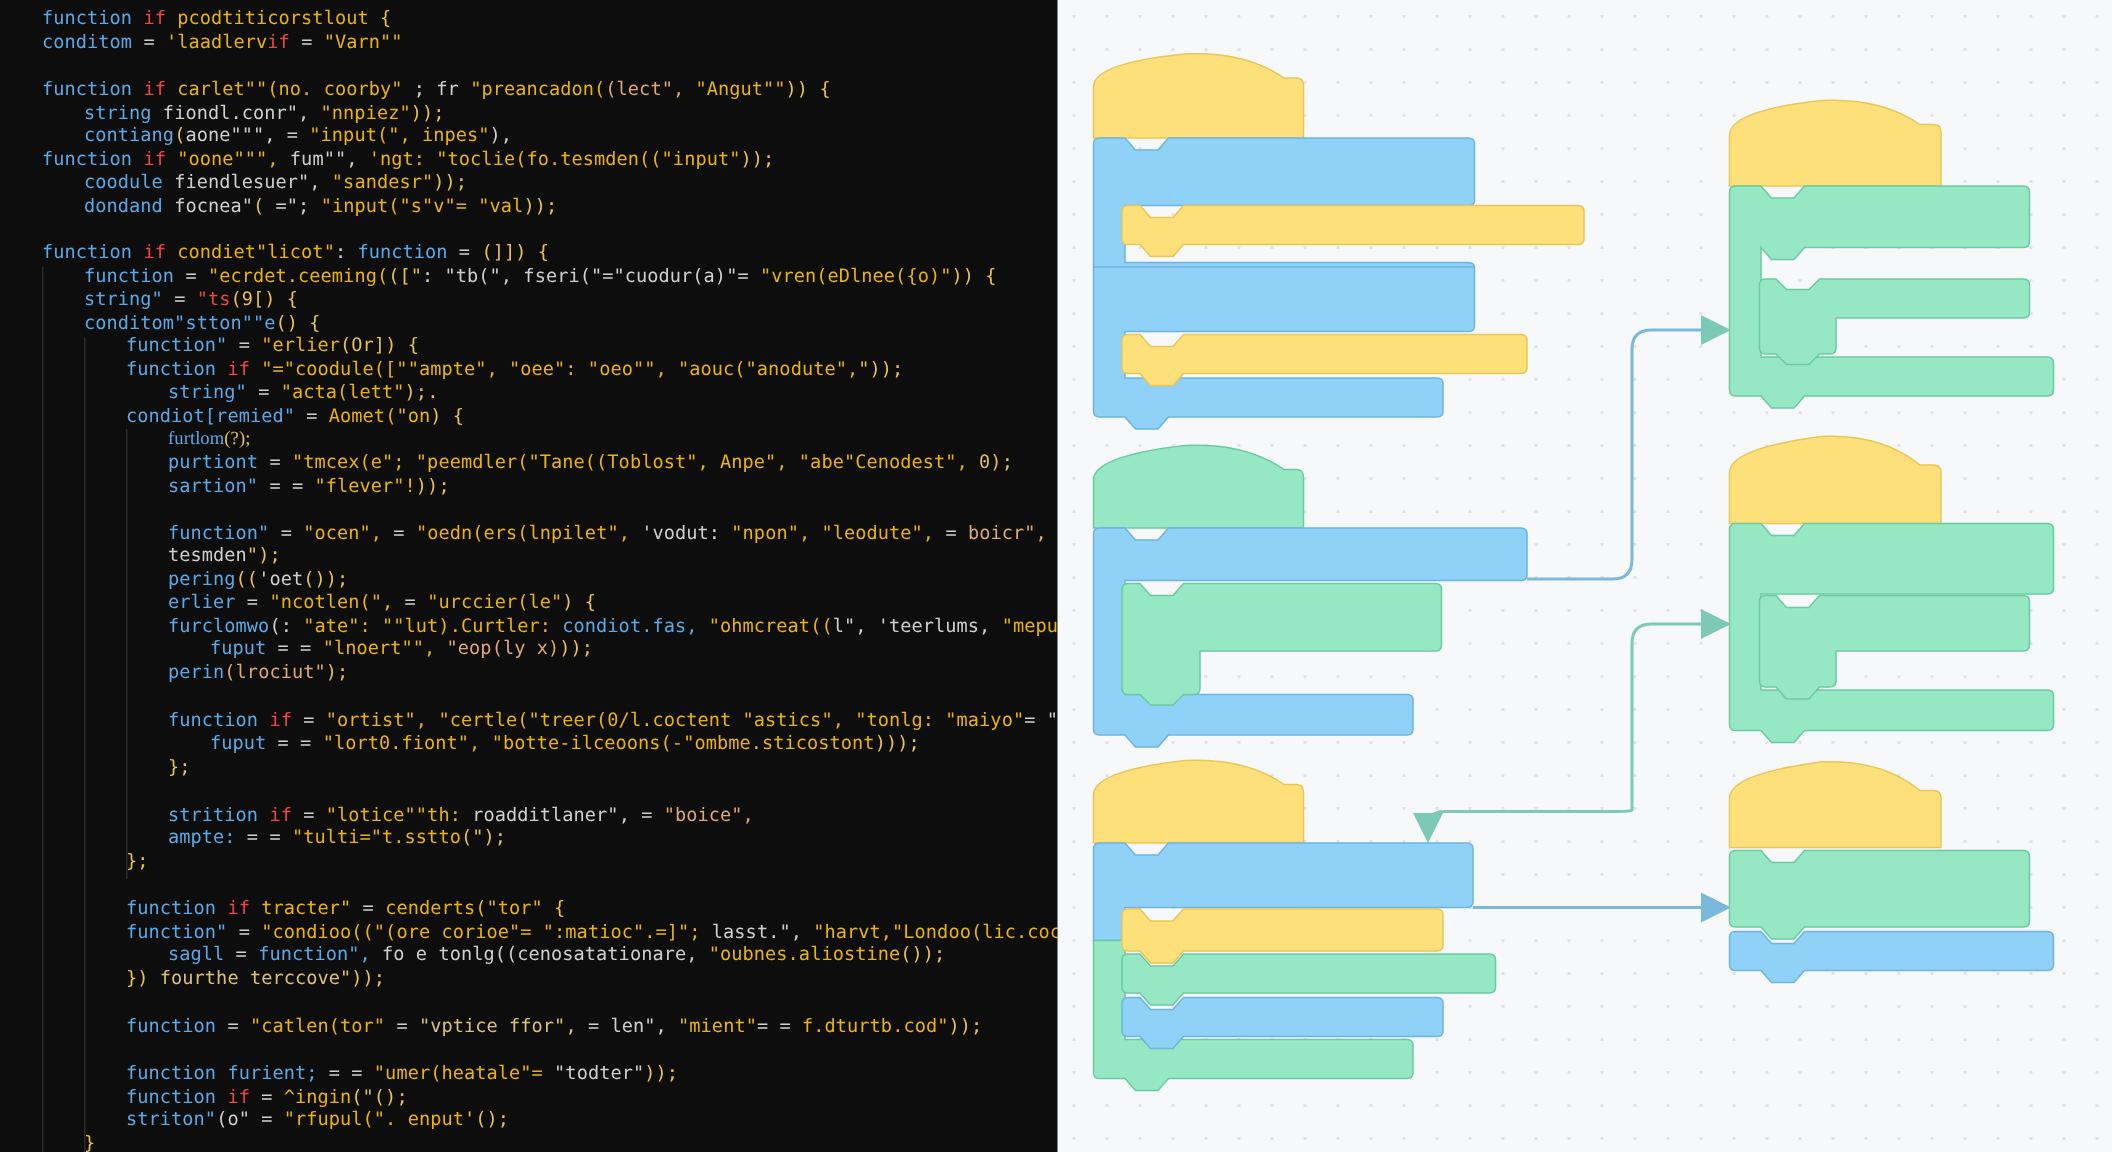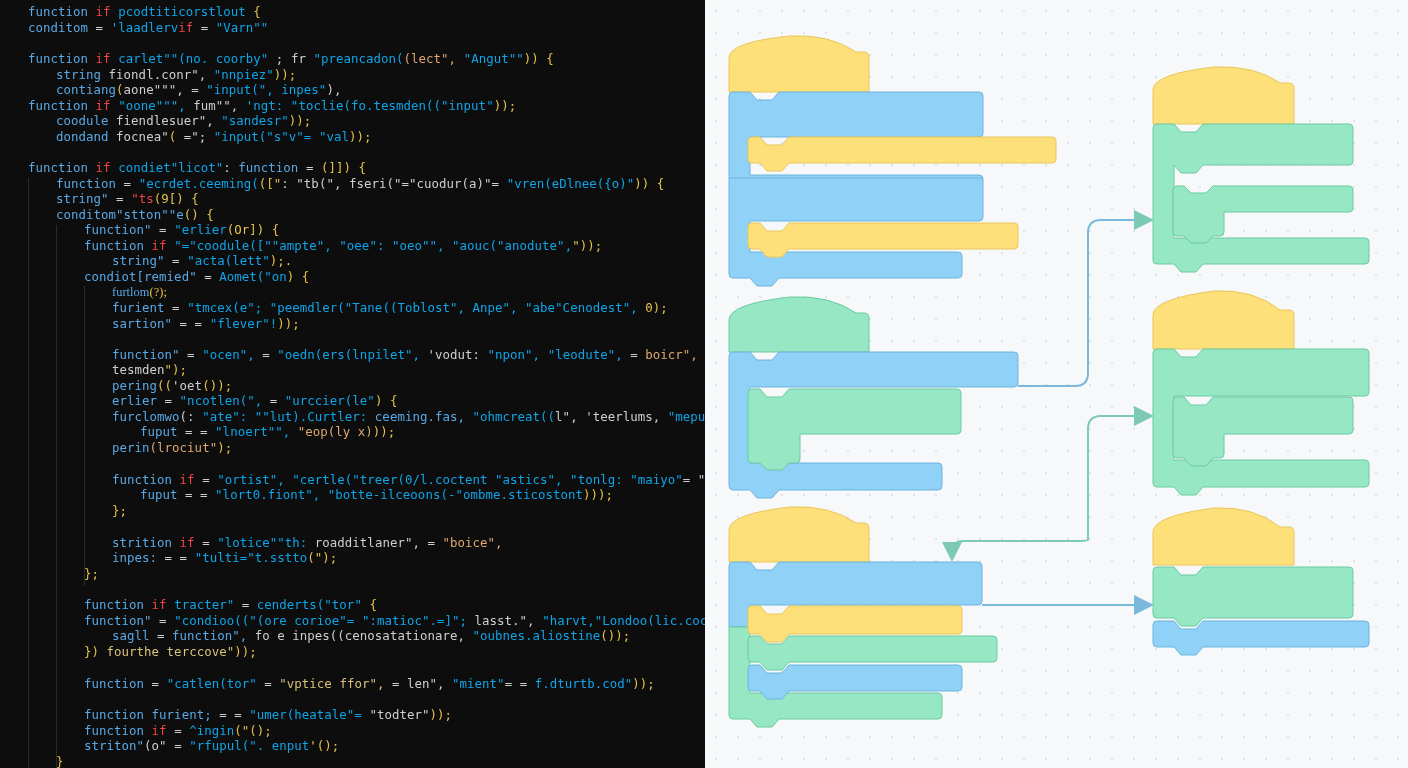--- a/index.html
+++ b/index.html
@@ -1,20 +1,20 @@
 <!DOCTYPE html>
 <html><head>
 <meta charset="utf-8">
 <style>
   html, body { margin:0; padding:0; }
   body { width:1408px; height:768px; overflow:hidden; position:relative; background:#0e0e0e; font-family:"DejaVu Sans Mono", monospace; }
   .code-pane { position:absolute; left:0; top:0; width:705px; height:768px; background:#0d0d0d; overflow:hidden; }
   .guide { position:absolute; width:1px; background:#2a2a2a; }
   .code-line { position:absolute; left:0; white-space:pre; font-size:12.4px; line-height:15.6px; letter-spacing:0.05px; }
-  .k { color:#5aa9e6;text-align:right; } .r { color:#ef4444; } .s { color:#0ea5e9; } .p { color:#d8c27a; }
+  .k { color:#5aa9e6;text-align:right; } .r { color:#ef4444; } .s { color:#eab308; } .p { color:#d8c27a; }
   .t { color:#cfcfcf; } .y { color:#e8c24a; } .o { color:#e0a870; }
   .blocks-pane { position:absolute; left:705px; top:0; width:703px; height:768px; background:#f6f8fa;
     background-image: radial-gradient(#dfe4ea 1px, transparent 1.2px); background-size:22px 22px; }
   svg.canvas { position:absolute; left:0; top:0; }
 </style>
 </head>
 <body>
 
 <div class="code-pane">
   <div class="guide" style="left:28px;top:178px;height:590px;"></div>
@@ -31,38 +31,38 @@
       <div class="code-line" style="top: 129px; left: 56px;"><span class="k">dondand </span><span class="t">focnea"</span><span class="y">( </span><span class="t">="; </span><span class="s">"input("s"v"= "val</span><span class="y">));</span></div>
       <div class="code-line" style="top: 160px; left: 28px;"><span class="k">function </span><span class="r">if </span><span class="s">condiet"licot"</span><span class="t">: </span><span class="k">function </span><span class="t">= </span><span class="y">(]]) {</span></div>
       <div class="code-line" style="top: 176px; left: 56px;"><span class="k">function </span><span class="t">= </span><span class="s">"ecrdet.ceeming(</span><span class="y">(["</span><span class="t">: "tb(", fseri("="cuodur(a)"= </span><span class="s">"vren(eDlnee({o)"</span><span class="y">)) {</span></div>
       <div class="code-line" style="top: 191px; left: 56px;"><span class="k">string" </span><span class="t">= </span><span class="r">"ts</span><span class="y">(9[) {</span></div>
       <div class="code-line" style="top: 207px; left: 56px;"><span class="k">conditom"stton""e</span><span class="y">() {</span></div>
       <div class="code-line" style="top: 222px; left: 84px;"><span class="k">function" </span><span class="t">= </span><span class="s">"erlier</span><span class="y">(Or]) {</span></div>
       <div class="code-line" style="top: 238px; left: 84px;"><span class="k">function </span><span class="r">if </span><span class="s">"="coodule([""ampte", "oee": "oeo"", "aouc("anodute",</span><span class="y">"));</span></div>
       <div class="code-line" style="top: 253px; left: 112px;"><span class="k">string" </span><span class="t">= </span><span class="s">"acta(lett"</span><span class="y">);.</span></div>
       <div class="code-line" style="top: 269px; left: 84px;"><span class="k">condiot[remied" </span><span class="t">= </span><span class="s">Aomet("on</span><span class="y">) {</span></div>
       <div class="code-line" style="top: 285px; left: 112px; font-family: Liberation Serif, serif;"><span class="k">furtlom</span><span class="y">(?);</span></div>
-      <div class="code-line" style="top: 300px; left: 112px;"><span class="k">furient </span><span class="t">= </span><span class="s">"tmcex(e"; </span><span class="s">"peemdler("Tane((Toblost", Anpe", "abe"Cenodest", </span><span class="y">0);</span></div>
+      <div class="code-line" style="top: 300px; left: 112px;"><span class="k">purtiont </span><span class="t">= </span><span class="s">"tmcex(e"; </span><span class="s">"peemdler("Tane((Toblost", Anpe", "abe"Cenodest", </span><span class="y">0);</span></div>
       <div class="code-line" style="top: 316px; left: 112px;"><span class="k">sartion" </span><span class="t">= = </span><span class="s">"flever"!</span><span class="y">));</span></div>
       <div class="code-line" style="top: 347px; left: 112px;"><span class="k">function" </span><span class="t">= </span><span class="s">"ocen", </span><span class="t">= </span><span class="s">"oedn(ers(lnpilet", </span><span class="t">'vodut: </span><span class="s">"npon", "leodute", </span><span class="t">= </span><span class="o">boicr", </span></div>
       <div class="code-line" style="top: 362px; left: 112px;"><span class="t">tesmden</span><span class="y">");</span></div>
       <div class="code-line" style="top: 378px; left: 112px;"><span class="k">pering</span><span class="y">((</span><span class="t">'oet</span><span class="y">());</span></div>
       <div class="code-line" style="top: 393px; left: 112px;"><span class="k">erlier </span><span class="t">= </span><span class="s">"ncotlen(", </span><span class="t">= </span><span class="s">"urccier(le"</span><span class="y">) {</span></div>
-      <div class="code-line" style="top: 409px; left: 112px;"><span class="k">furclomwo</span><span class="t">(: </span><span class="s">"ate": ""lut).Curtler: </span><span class="k">ceeming.fas, </span><span class="s">"ohmcreat((</span><span class="t">l", 'teerlums, </span><span class="s">"mepulesf".cud</span></div>
+      <div class="code-line" style="top: 409px; left: 112px;"><span class="k">furclomwo</span><span class="t">(: </span><span class="s">"ate": ""lut).Curtler: </span><span class="k">condiot.fas, </span><span class="s">"ohmcreat((</span><span class="t">l", 'teerlums, </span><span class="s">"mepulesf".cud</span></div>
       <div class="code-line" style="top: 424px; left: 140px;"><span class="k">fuput </span><span class="t">= = </span><span class="s">"lnoert"", </span><span class="o">"eop(ly x)</span><span class="y">));</span></div>
       <div class="code-line" style="top: 440px; left: 112px;"><span class="k">perin</span><span class="o">(lrociut"</span><span class="y">);</span></div>
       <div class="code-line" style="top: 472px; left: 112px;"><span class="k">function </span><span class="r">if </span><span class="t">= </span><span class="s">"ortist", "certle("treer(0/l.coctent "astics", "tonlg: </span><span class="s">"maiyo"</span><span class="t">= "cattort[]</span></div>
       <div class="code-line" style="top: 487px; left: 140px;"><span class="k">fuput </span><span class="t">= = </span><span class="s">"lort0.fiont", "botte-ilceoons(-"ombme.sticostont</span><span class="y">)));</span></div>
       <div class="code-line" style="top: 503px; left: 112px;"><span class="y">};</span></div>
       <div class="code-line" style="top: 535px; left: 112px;"><span class="k">strition </span><span class="r">if </span><span class="t">= </span><span class="s">"lotice""th: </span><span class="t">roadditlaner", = </span><span class="o">"boice",</span></div>
-      <div class="code-line" style="top: 550px; left: 112px;"><span class="k">inpes: </span><span class="t">= = </span><span class="s">"tulti="t.sstto</span><span class="y">(");</span></div>
+      <div class="code-line" style="top: 550px; left: 112px;"><span class="k">ampte: </span><span class="t">= = </span><span class="s">"tulti="t.sstto</span><span class="y">(");</span></div>
       <div class="code-line" style="top: 566px; left: 84px;"><span class="y">};</span></div>
       <div class="code-line" style="top: 597px; left: 84px;"><span class="k">function </span><span class="r">if </span><span class="s">tracter" </span><span class="t">= </span><span class="s">cenderts("tor" </span><span class="y">{</span></div>
       <div class="code-line" style="top: 613px; left: 84px;"><span class="k">function" </span><span class="t">= </span><span class="s">"condioo(("(ore corioe"= ":matioc".=]"; </span><span class="t">lasst.", </span><span class="s">"harvt,"Londoo(lic.cocteer ="</span></div>
-      <div class="code-line" style="top: 628px; left: 112px;"><span class="k">sagll </span><span class="t">= </span><span class="k">function", </span><span class="t">fo e inpes((cenosatationare, </span><span class="s">"oubnes.aliostine</span><span class="y">());</span></div>
+      <div class="code-line" style="top: 628px; left: 112px;"><span class="k">sagll </span><span class="t">= </span><span class="k">function", </span><span class="t">fo e tonlg((cenosatationare, </span><span class="s">"oubnes.aliostine</span><span class="y">());</span></div>
       <div class="code-line" style="top: 644px; left: 84px;"><span class="y">}) </span><span class="p">fourthe terccove"</span><span class="y">));</span></div>
       <div class="code-line" style="top: 676px; left: 84px;"><span class="k">function </span><span class="t">= </span><span class="s">"catlen(tor" </span><span class="t">= </span><span class="p">"vptice ffor", </span><span class="t">= len", </span><span class="s">"mient"</span><span class="t">= = </span><span class="s">f.dturtb.cod"</span><span class="y">));</span></div>
       <div class="code-line" style="top: 707px; left: 84px;"><span class="k">function </span><span class="k">furient; </span><span class="t">= = </span><span class="s">"umer(heatale"= </span><span class="t">"todter"</span><span class="y">));</span></div>
       <div class="code-line" style="top: 723px; left: 84px;"><span class="k">function </span><span class="r">if </span><span class="t">= </span><span class="s">^ingin</span><span class="y">("();</span></div>
       <div class="code-line" style="top: 738px; left: 84px;"><span class="k">striton"</span><span class="t">(o" = </span><span class="s">"rfupul(". enput</span><span class="y">'();</span></div>
       <div class="code-line" style="top: 754px; left: 56px;"><span class="y">}</span></div>
     </div>
 </div>
 
 <div class="blocks-pane">

